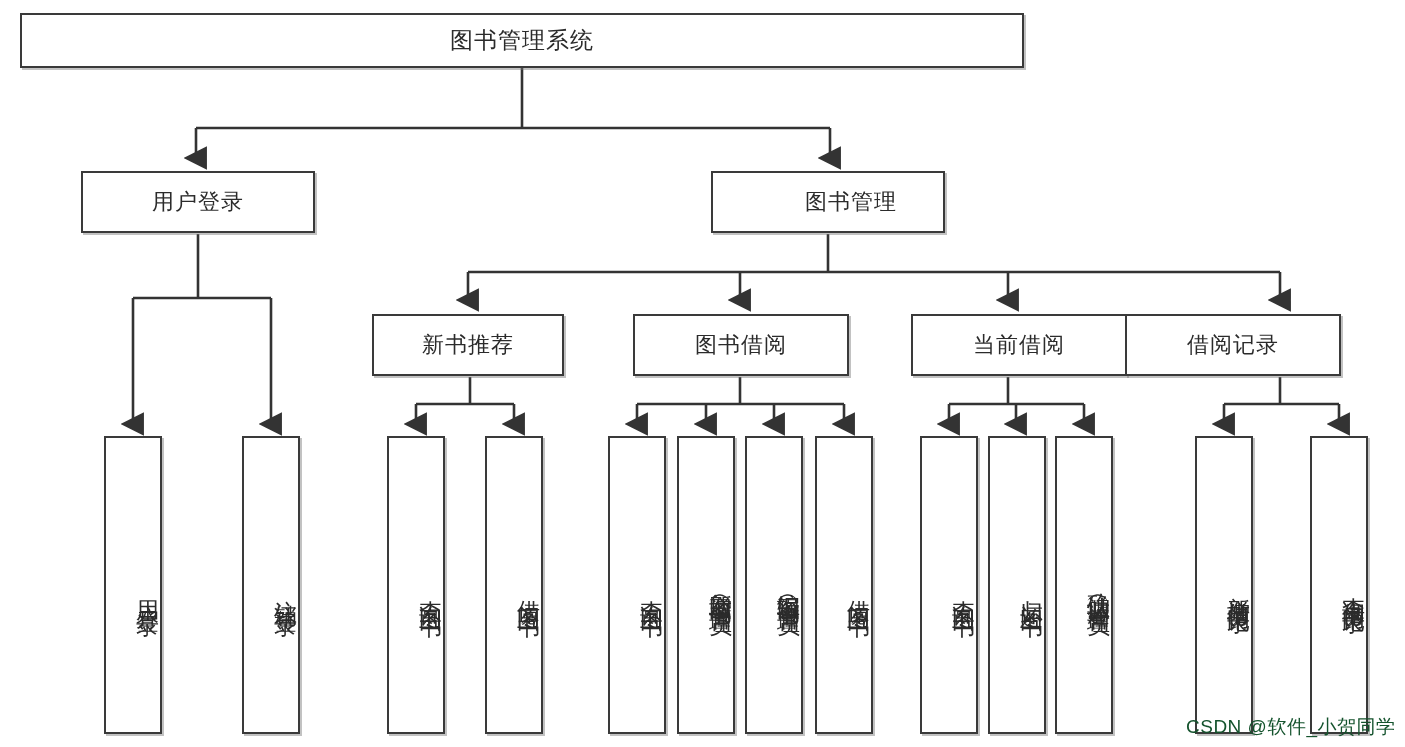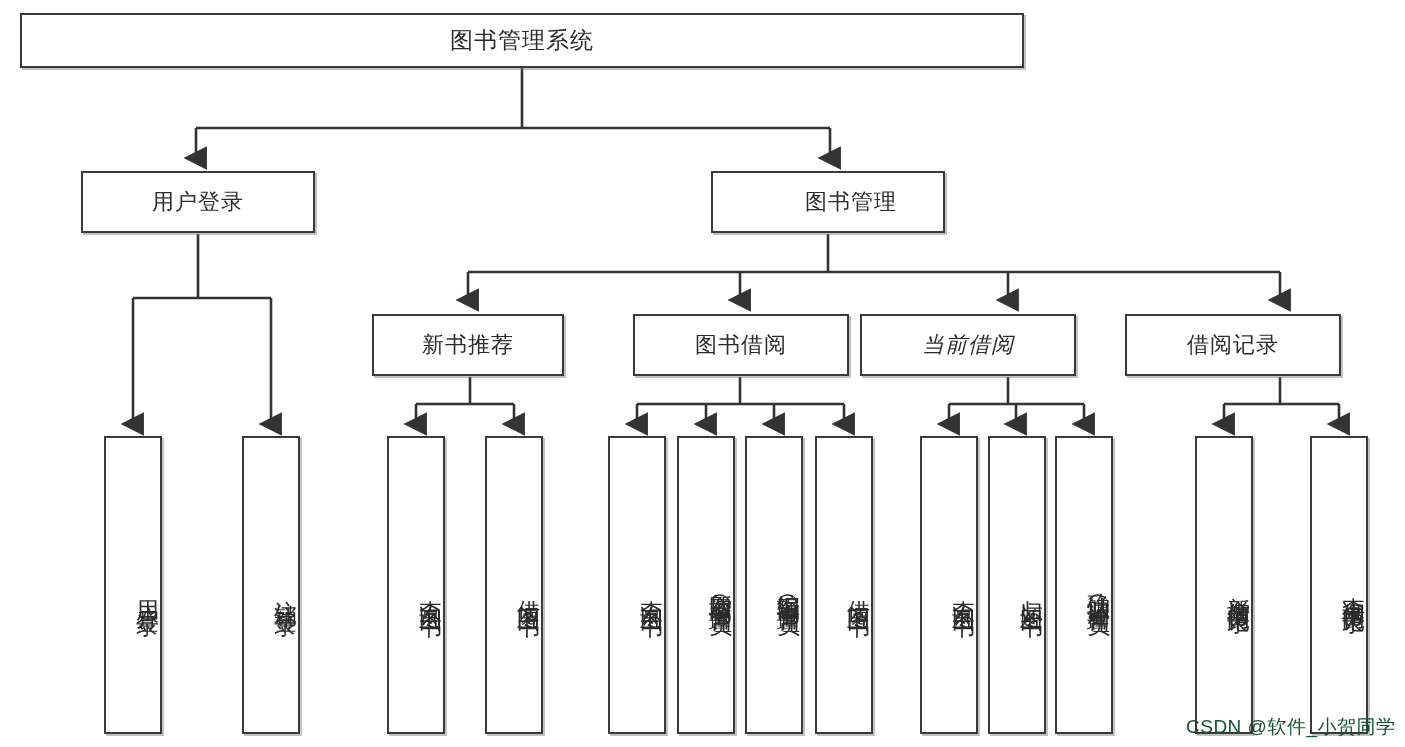--- a/index.html
+++ b/index.html
@@ -133,21 +133,21 @@
   <div class="node horiz" style="left:711px; top:171px; width:234px; height:62px;padding-left:46px;">
     <span>图书管理</span>
   </div>
 
   <div class="node horiz" style="left:372px; top:314px; width:192px; height:62px;">
     <span>新书推荐</span>
   </div>
   <div class="node horiz" style="left:633px; top:314px; width:216px; height:62px;">
     <span>图书借阅</span>
   </div>
-  <div class="node horiz" style="left:860px; top:314px; width:216px; height:62px;font-style:italic;">
+  <div class="node horiz" style="left:911px; top:314px; width:216px; height:62px;">
     <span>当前借阅</span>
   </div>
   <div class="node horiz" style="left:1125px; top:314px; width:216px; height:62px;">
     <span>借阅记录</span>
   </div>
 
   <div class="node vert" style="left:104px; top:436px; width:58px; height:298px;">
     <span>用户登录</span>
   </div>
   <div class="node vert" style="left:242px; top:436px; width:58px; height:298px;">

